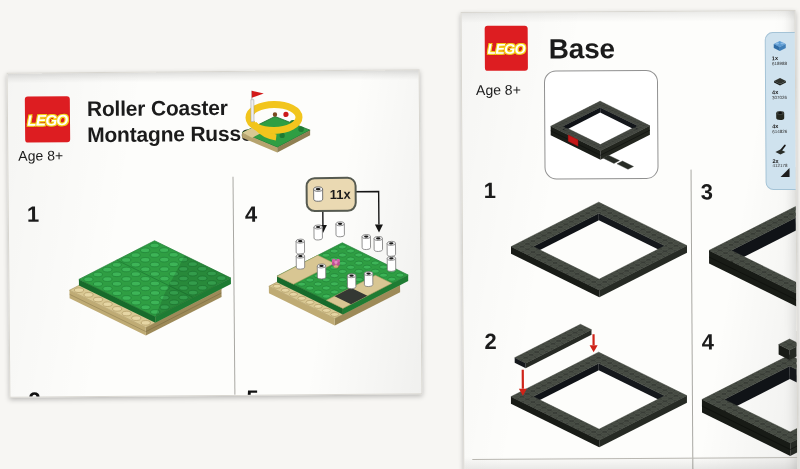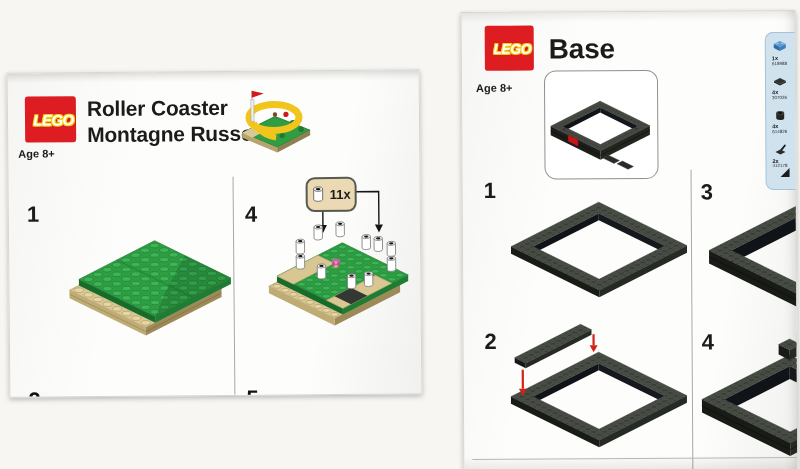--- a/index.html
+++ b/index.html
@@ -11,23 +11,23 @@
   #left-page{left:8px;top:71px;width:411px;height:323px;transform:rotate(-0.5deg);}
   #right-page{left:462px;top:11px;width:333px;height:470px;transform:rotate(-0.35deg);
         box-shadow:0 2px 5px rgba(0,0,0,.25), inset -10px 0 12px -8px rgba(0,0,0,.14);}
   .sheen{position:absolute;inset:0;pointer-events:none;
         background:linear-gradient(100deg, rgba(0,0,0,.03), transparent 30%),
                    linear-gradient(280deg, rgba(0,0,0,.05), transparent 25%),
                    linear-gradient(to bottom, rgba(0,0,0,.07), transparent 10px);}
   .lego-logo{position:absolute;background:#dd1d21;border-radius:3px;
         display:flex;align-items:center;justify-content:center;
         color:#fff;font-weight:900;font-style:italic;letter-spacing:-0.5px;
-        text-shadow:-1px -1px 0 #f6cf18,1px -1px 0 #f6cf18,-1px 1px 0 #f6cf18,1px 1px 0 #f6cf18,0 0 2px #222;padding-left:6px;}
+        text-shadow:-1px -1px 0 #f6cf18,1px -1px 0 #f6cf18,-1px 1px 0 #f6cf18,1px 1px 0 #f6cf18,0 0 2px #222;}
   .title{position:absolute;font-weight:900;line-height:26px;font-size:21px;letter-spacing:-0.2px;}
-  .age{position:absolute;font-weight:700;font-size:11px;}
+  .age{position:absolute;font-weight:400;font-size:14px;}
   .step-num{position:absolute;font-weight:900;font-size:22px;z-index:3;}
   .divider-v{position:absolute;width:1px;background:#a9a8a3;}
   .divider-h{position:absolute;height:1px;background:#bcbab4;}
   .callout{position:absolute;left:297px;top:106px;width:47px;height:31px;background:#ead9b2;
         border:2px solid #565a50;border-radius:9px;display:flex;align-items:center;
         justify-content:center;gap:5px;z-index:2;}
   .callout-qty{font-weight:900;font-size:13px;}
   .model-box{position:absolute;left:82px;top:58px;width:112px;height:107px;background:#fff;
         border:1.5px solid #909090;border-radius:12px;display:flex;align-items:center;justify-content:center;}
   .parts-panel{position:absolute;left:303px;top:21px;width:40px;height:158px;background:#cfe2ee;

